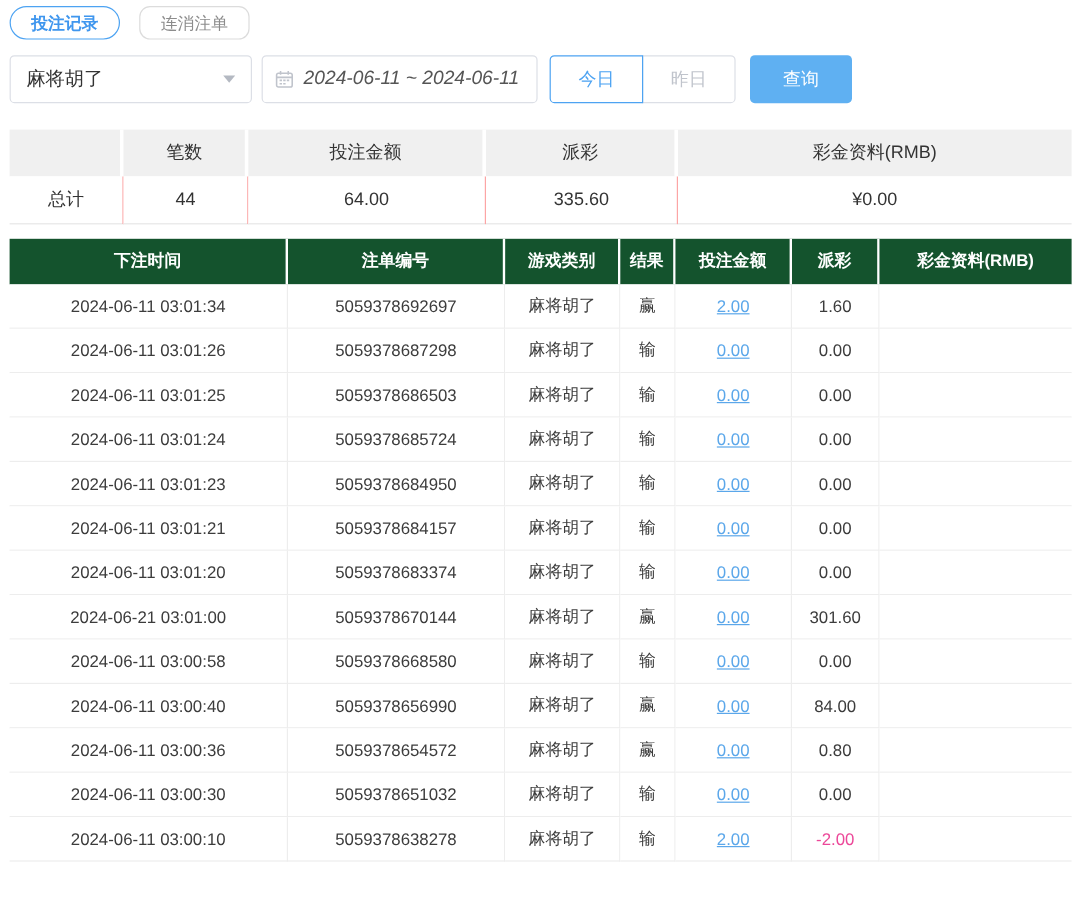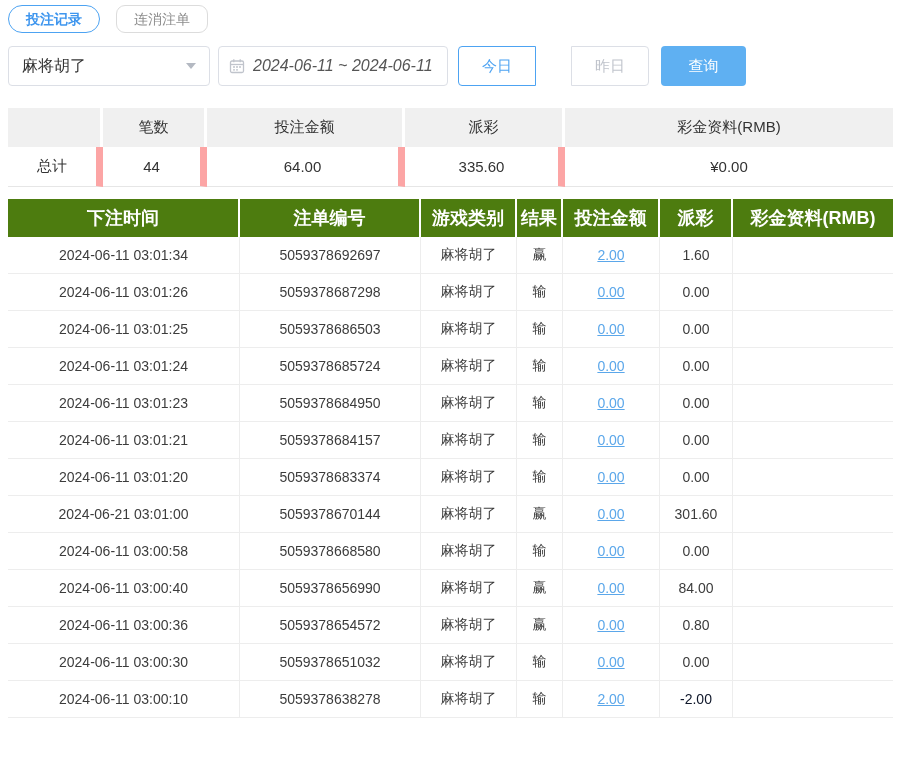--- a/index.html
+++ b/index.html
@@ -27,21 +27,21 @@
   .caret-down {
     width: 0; height: 0; border-left: 5px solid transparent; border-right: 5px solid transparent;
     border-top: 6px solid #b4b9c2;
   }
   .date-box {
     width: 230px; height: 40px; border: 1px solid #dcdfe6; border-radius: 4px;
     display: flex; align-items: center; margin-left: 8px; padding: 0 10px; background: #fff; cursor: pointer;
   }
   .date-box .cal { margin-right: 8px; display: inline-flex; }
   .date-box .date-text { font-size: 16px; color: #555; white-space: nowrap; font-style: italic; }
-  .btn-group { display: inline-flex; margin-left: 10px; gap: 36px; }
+  .btn-group { display: inline-flex; margin-left: 10px; }
   .quick-btn {
     width: 78px; height: 40px; background: #fff; border: 1px solid #dcdfe6;
     font-size: 15px; color: #c0c4cc; cursor: pointer; margin-left: -1px; position: relative;
     font-family: inherit;
   }
   .quick-btn:first-child { border-radius: 4px 0 0 4px; margin-left: 0; }
   .quick-btn:last-child { border-radius: 0 4px 4px 0; }
   .quick-btn.active { color: #4da3f2; border-color: #4da3f2; z-index: 1; }
   .search-btn {
     width: 85px; height: 40px; margin-left: 12px; background: #5fb0f2; border: none;
@@ -51,38 +51,38 @@
   
   table { border-collapse: separate; border-spacing: 0; table-layout: fixed; width: 885px; }
   .summary-table { margin-top: 22px; }
   .summary-table th {
     background: #f0f0f0; height: 39px; font-weight: normal; font-size: 15px; color: #333;
     text-align: center; border-right: 3px solid #fff;
   }
   .summary-table th:last-child { border-right: none; }
   .summary-table td {
     height: 40px; text-align: center; font-size: 15px; color: #333;
-    border-bottom: 1px solid #e6e6e6; border-right: 7px solid #fca5a5; background: #fff;
+    border-bottom: 1px solid #e6e6e6; border-right: 1px solid #fca5a5; background: #fff;
   }
   .summary-table td:last-child { border-right: none; }
 
   
   .bet-table { margin-top: 12px; }
   .bet-table th {
-    background: #4d7c0f; color: #fff; font-weight: bold; font-size: 18px; height: 38px;
+    background: #14532d; color: #fff; font-weight: bold; font-size: 14px; height: 38px;
     text-align: center; border-right: 2px solid #fff;
   }
   .bet-table th:last-child { border-right: none; }
   .bet-table td {
     height: 37px; text-align: center; font-size: 14px; color: #3c3c3c; background: #fff;
     border-bottom: 1px solid #ededed; border-right: 1px solid #ededed; white-space: nowrap;
   }
   .bet-table td:last-child { border-right: none; }
   .amount-link { color: #5ba7ea; text-decoration: underline; cursor: pointer; }
-  td.neg { color: #0f172a; }
+  td.neg { color: #ec4899; }
 </style>
 </head>
 <body>
 
 <div class="page">
 
   <div class="tabs-row">
     <div class="tab-pill active">
       <span>投注记录</span>
     </div>

